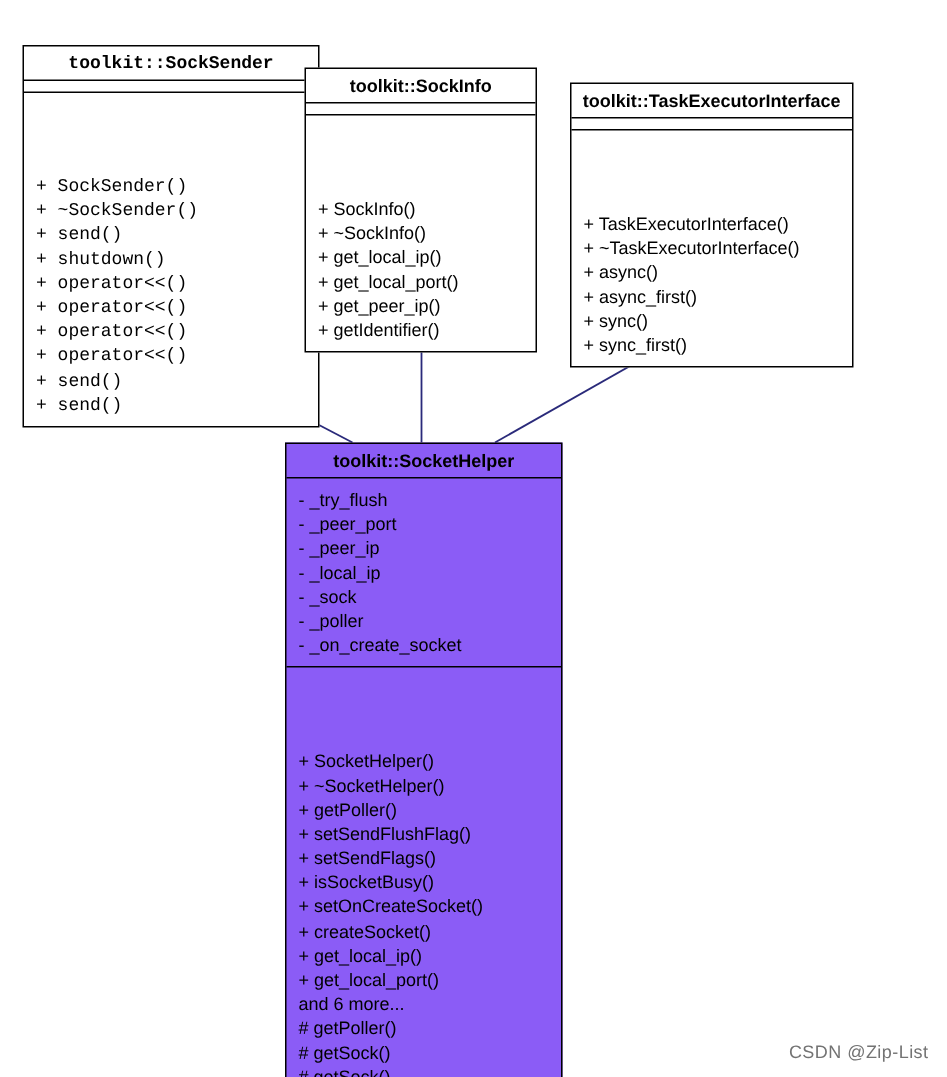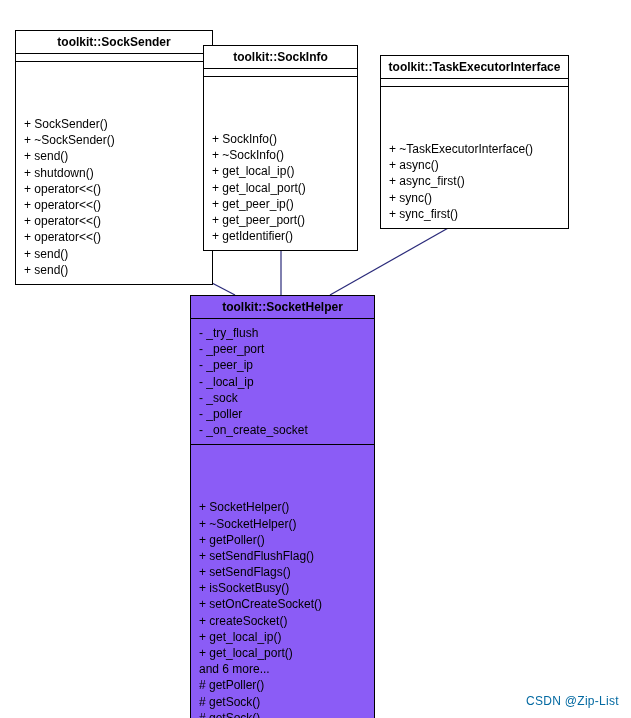--- a/index.html
+++ b/index.html
@@ -39,39 +39,39 @@
     position: absolute;
     top: 0; left: 0;
     width: 631px; height: 718px;
     pointer-events: none;
   }
   .watermark {
     position: absolute;
     right: 12px;
     bottom: 10px;
     font-size: 12px;
-    color: #0369a1;
+    color: #737373;
     letter-spacing: 0.3px;
   }
 </style>
 </head>
 <body>
 
 <svg class="arrows">
   <defs>
     <marker id="tri" markerWidth="12" markerHeight="10" refX="1" refY="5" orient="auto">
       <path d="M11,0 L1,5 L11,10 Z" fill="#fff" stroke="#2a2a7a" stroke-width="1"></path>
     </marker>
   </defs>
   <line x1="235" y1="295" x2="120" y2="235" stroke="#2a2a7a" stroke-width="1.2" marker-end="url(#tri)"></line>
   <line x1="281" y1="295" x2="281" y2="225" stroke="#2a2a7a" stroke-width="1.2" marker-end="url(#tri)"></line>
   <line x1="330" y1="295" x2="480" y2="210" stroke="#2a2a7a" stroke-width="1.2" marker-end="url(#tri)"></line>
 </svg>
 
-<div class="uml-box" style="left:15px; top:30px; width:198px;">
+<div class="uml-box" style="left:15px; top:30px; width:198px;font-family:Liberation Mono, monospace;">
   <div class="uml-title">toolkit::SockSender</div>
   <div class="uml-section uml-empty"></div>
   <div class="uml-section">
     <div class="member">+ SockSender()</div>
     <div class="member">+ ~SockSender()</div>
     <div class="member">+ send()</div>
     <div class="member">+ shutdown()</div>
     <div class="member">+ operator&lt;&lt;()</div>
     <div class="member">+ operator&lt;&lt;()</div>
     <div class="member">+ operator&lt;&lt;()</div>
@@ -83,29 +83,29 @@
 
 <div class="uml-box" style="left:203px; top:45px; width:155px;">
   <div class="uml-title">toolkit::SockInfo</div>
   <div class="uml-section uml-empty"></div>
   <div class="uml-section">
     <div class="member">+ SockInfo()</div>
     <div class="member">+ ~SockInfo()</div>
     <div class="member">+ get_local_ip()</div>
     <div class="member">+ get_local_port()</div>
     <div class="member">+ get_peer_ip()</div>
-    <div class="member">+ get_peer_port()</div>
     <div class="member">+ getIdentifier()</div>
   </div>
 </div>
 
 <div class="uml-box" style="left:380px; top:55px; width:189px;">
   <div class="uml-title">toolkit::TaskExecutorInterface</div>
   <div class="uml-section uml-empty"></div>
   <div class="uml-section">
+    <div class="member">+ TaskExecutorInterface()</div>
     <div class="member">+ ~TaskExecutorInterface()</div>
     <div class="member">+ async()</div>
     <div class="member">+ async_first()</div>
     <div class="member">+ sync()</div>
     <div class="member">+ sync_first()</div>
   </div>
 </div>
 
 <div class="uml-box shaded" style="left:190px; top:295px; width:185px;">
   <div class="uml-title">toolkit::SocketHelper</div>

